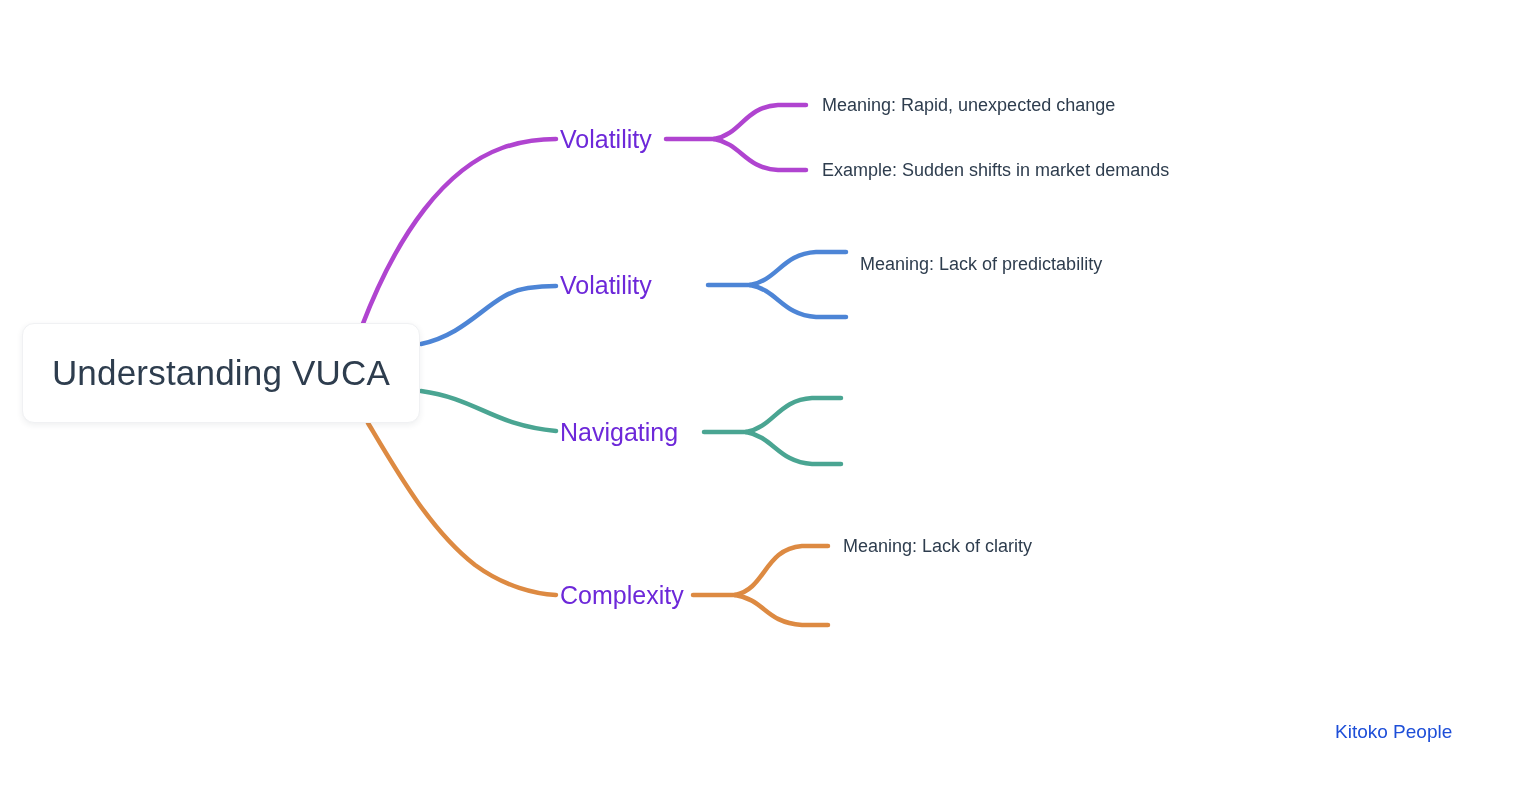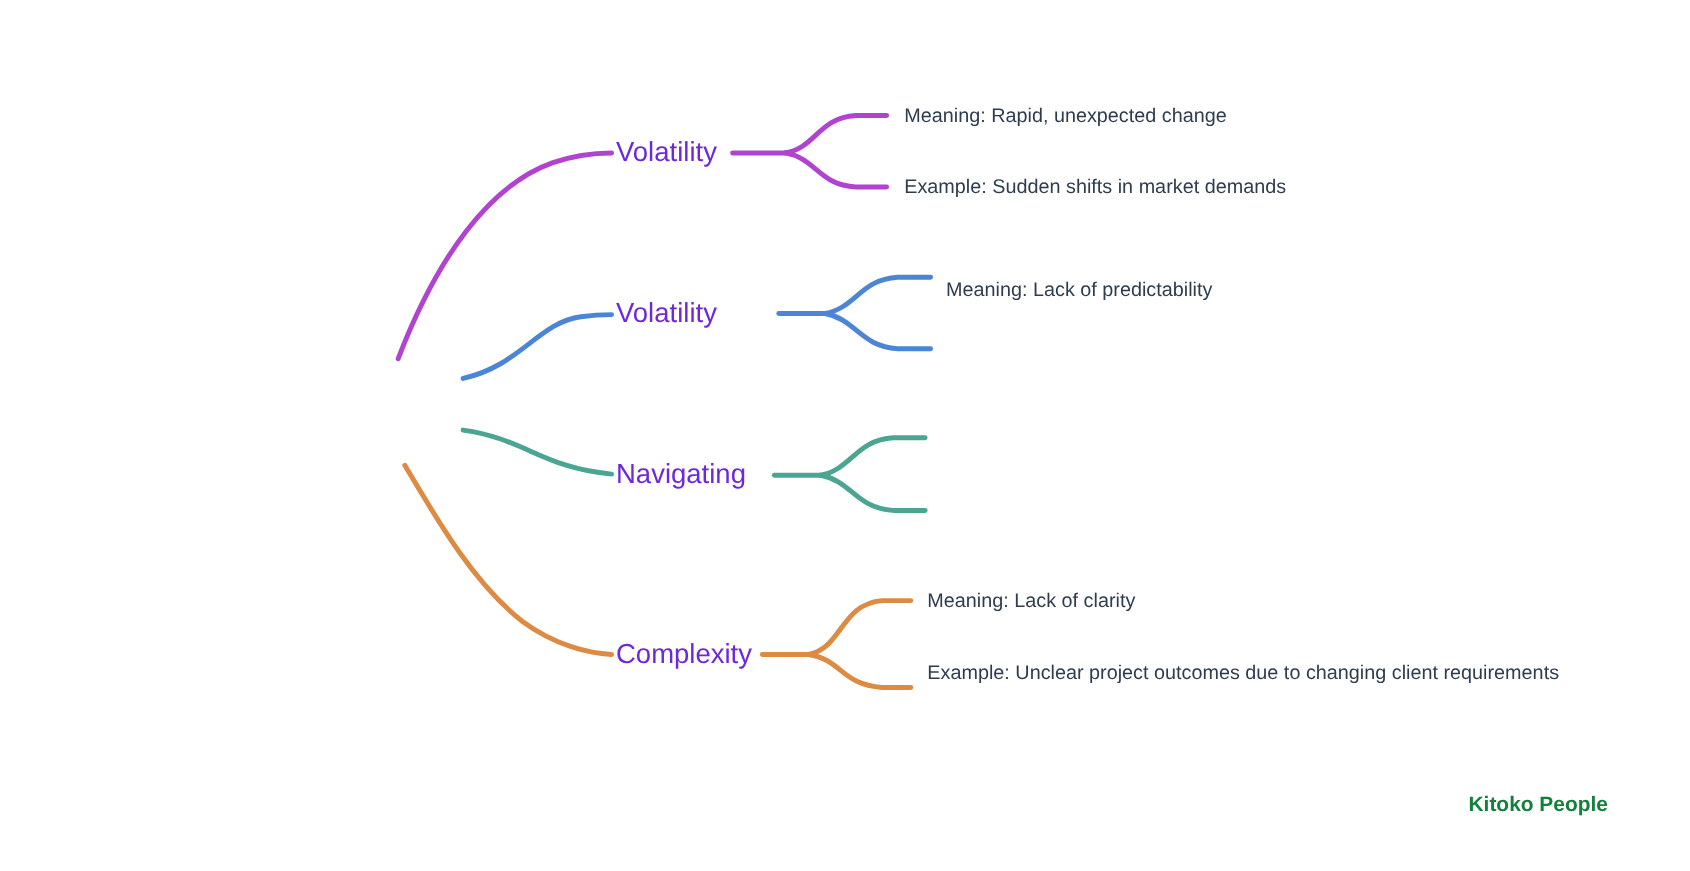--- a/index.html
+++ b/index.html
@@ -64,22 +64,22 @@
     white-space: normal;
     width: 640px;
     line-height: 33px;
   }
   .footer-credit {
     position: absolute;
     left: 1335px;
     top: 732px;
     transform: translateY(-50%);
     font-size: 19px;
-    font-weight: 700;
-    color: #15803d;
+    font-weight: 400;
+    color: #1d4ed8;
     white-space: nowrap;
   }
 </style>
 </head>
 <body>
 
 <div class="canvas">
 
   <svg class="edges" viewBox="0 0 1536 792" xmlns="http://www.w3.org/2000/svg">
 
@@ -105,30 +105,32 @@
     </g>
 
     <g fill="none" stroke-width="4.5" stroke-linecap="round" stroke="#dd8a42">
       <path d="M 368 423 C 396 470 430 530 475 565 C 505 587 536 594 556 595"></path>
       <path d="M 693 595 L 735 595"></path>
       <path d="M 735 595 C 766 589 764 549 802 546 L 828 546"></path>
       <path d="M 735 595 C 766 600 764 622 802 625 L 828 625"></path>
     </g>
   </svg>
 
+  <div class="root-node">
+    <span class="root-title">Understanding VUCA</span>
+  </div>
 
   <div class="branch-label" style="top:139px">Volatility</div>
   <div class="branch-label" style="top:285px">Volatility</div>
   <div class="branch-label" style="top:432px">Navigating</div>
   <div class="branch-label" style="top:595px">Complexity</div>
 
   <div class="leaf-text" style="left:822px; top:105px">Meaning: Rapid, unexpected change</div>
   <div class="leaf-text" style="left:822px; top:170px">Example: Sudden shifts in market demands</div>
 
   <div class="leaf-text" style="left:860px; top:264px">Meaning: Lack of predictability</div>
 
 
   <div class="leaf-text" style="left:843px; top:546px">Meaning: Lack of clarity</div>
-  <div class="leaf-text wrap" style="left:843px; top:595px">Example: Unclear project outcomes due to changing client requirements</div>
 
   <div class="footer-credit">Kitoko People</div>
 
 </div>
 
 </body></html>

